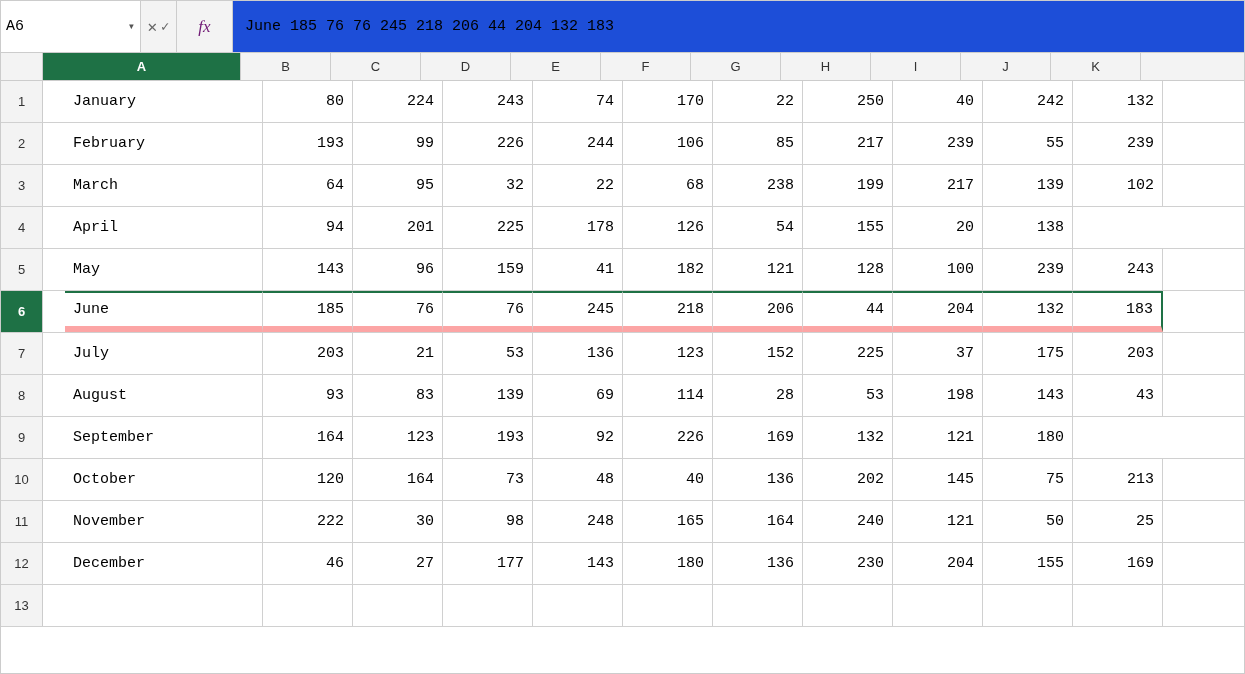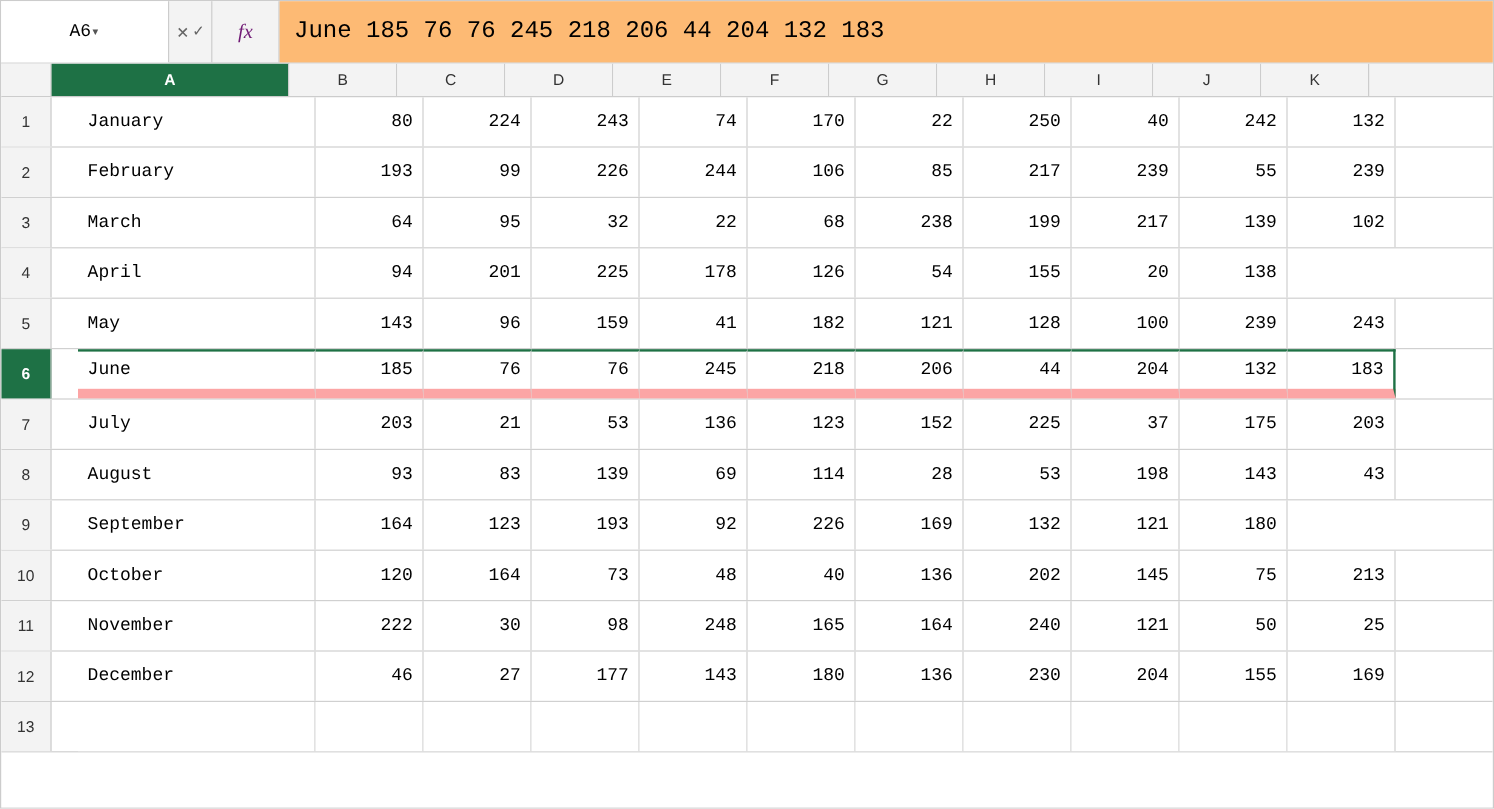--- a/index.html
+++ b/index.html
@@ -31,21 +31,21 @@
       border-bottom: 1px solid #ccc;
       padding: 0;
     }
 
     .cell-ref-box {
       width: 140px;
       min-width: 140px;
       height: 100%;
       display: flex;
       align-items: center;
-      justify-content: center;
+      justify-content: space-between;
       padding: 0 5px;
       border-right: 1px solid #ccc;
       background: #fff;
       font-size: 15px;
       font-family: 'Courier New', Courier, monospace;
     }
 
     .cell-ref-text {
       font-size: 15px;
     }
@@ -90,22 +90,22 @@
       font-family: serif;
     }
 
     .formula-content {
       flex: 1;
       height: 100%;
       display: flex;
       align-items: center;
       padding: 0 12px;
       font-family: 'Courier New', Courier, monospace;
-      font-size: 20px;
-      background: #fdba74;
+      font-size: 15px;
+      background: #1d4ed8;
       border: none;
       outline: none;
     }
 
     
     .grid-area {
       flex: 1;
       display: flex;
       flex-direction: column;
       overflow: hidden;
@@ -196,21 +196,21 @@
       margin-left: 22px;
     }
 
     .data-cell.num-cell {
       justify-content: flex-end;
     }
 
     
     .data-row.selected-row .data-cell {
       border-top: 2px solid #1e7145;
-      border-bottom: 8px solid #fca5a5;
+      border-bottom: 6px solid #fca5a5;
     }
 
     .data-row.selected-row .data-cell:first-child {
       border-left: 2px solid #1e7145;
     }
 
     .data-row.selected-row .data-cell.last-cell {
       border-right: 2px solid #1e7145;
     }
 

